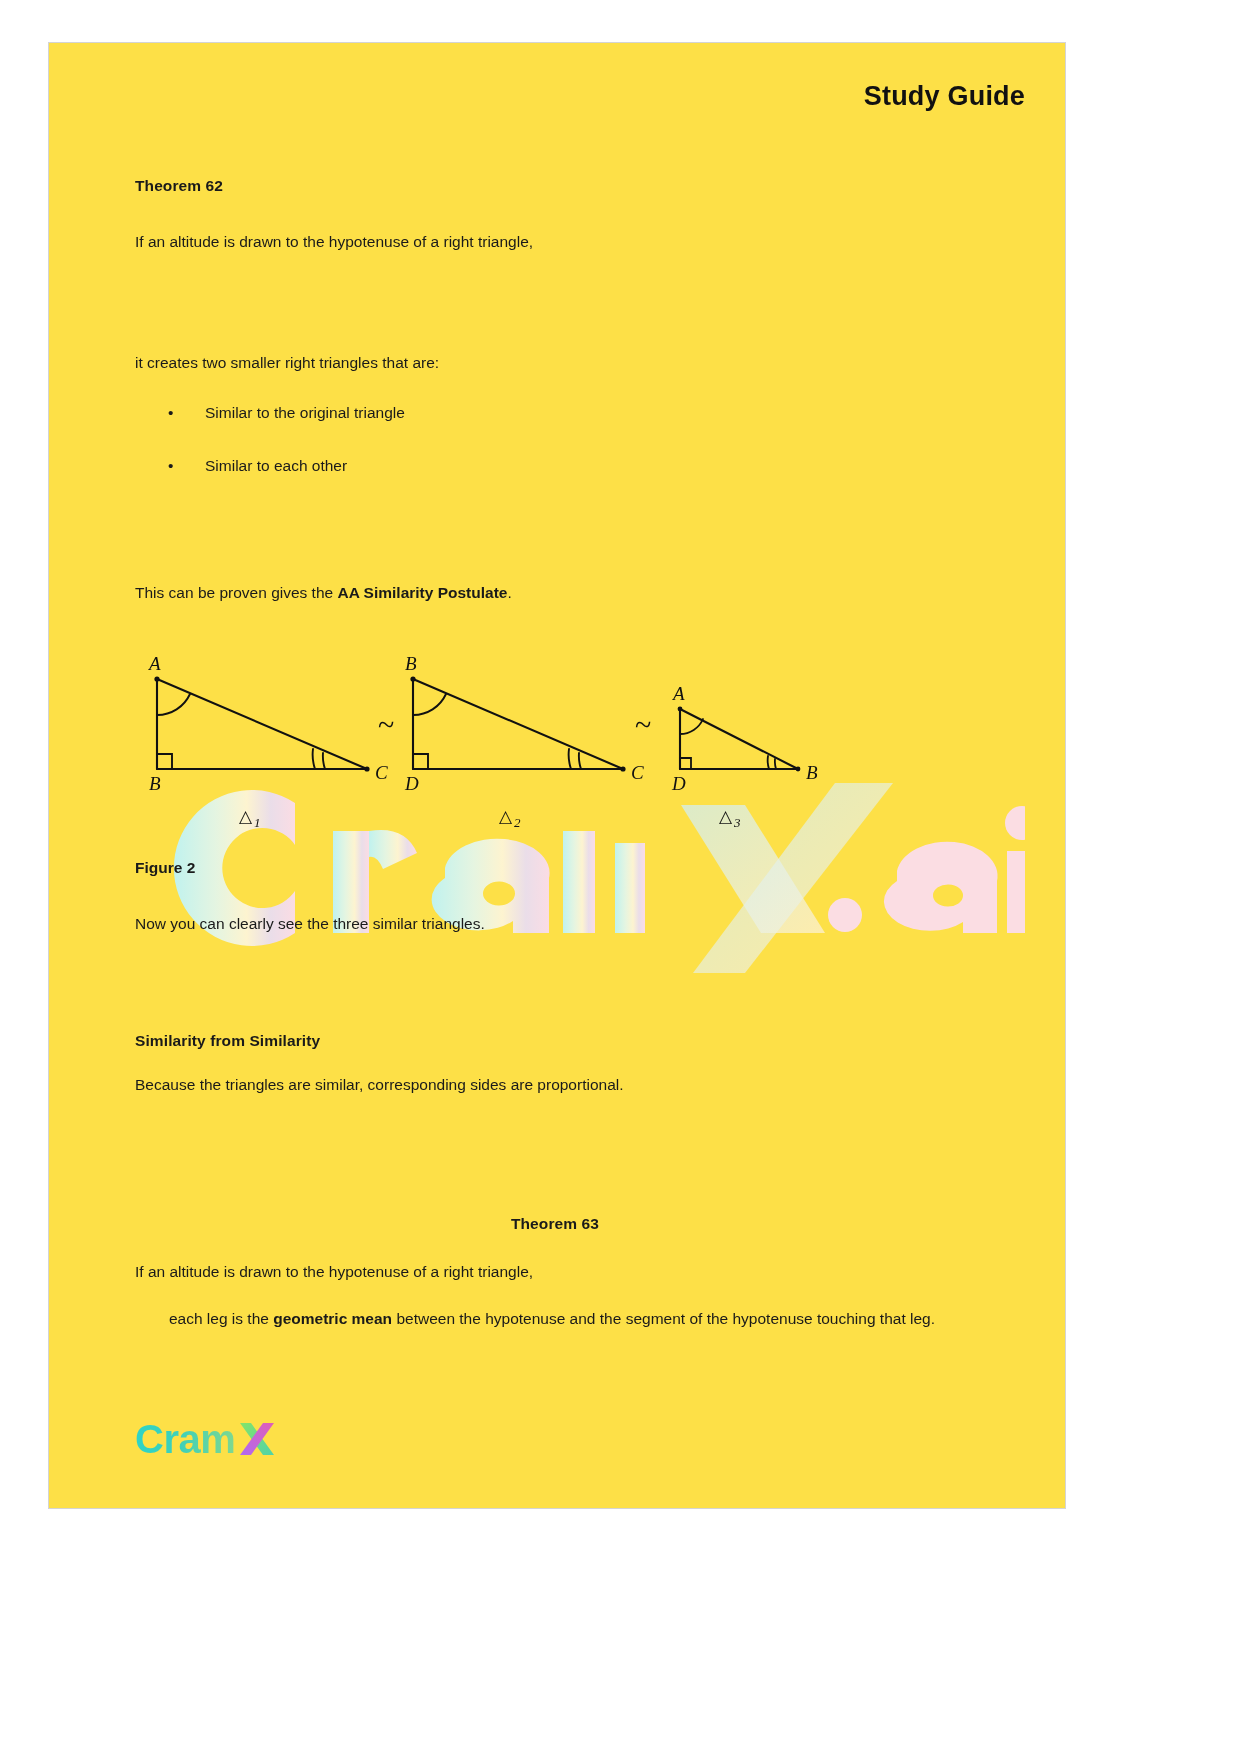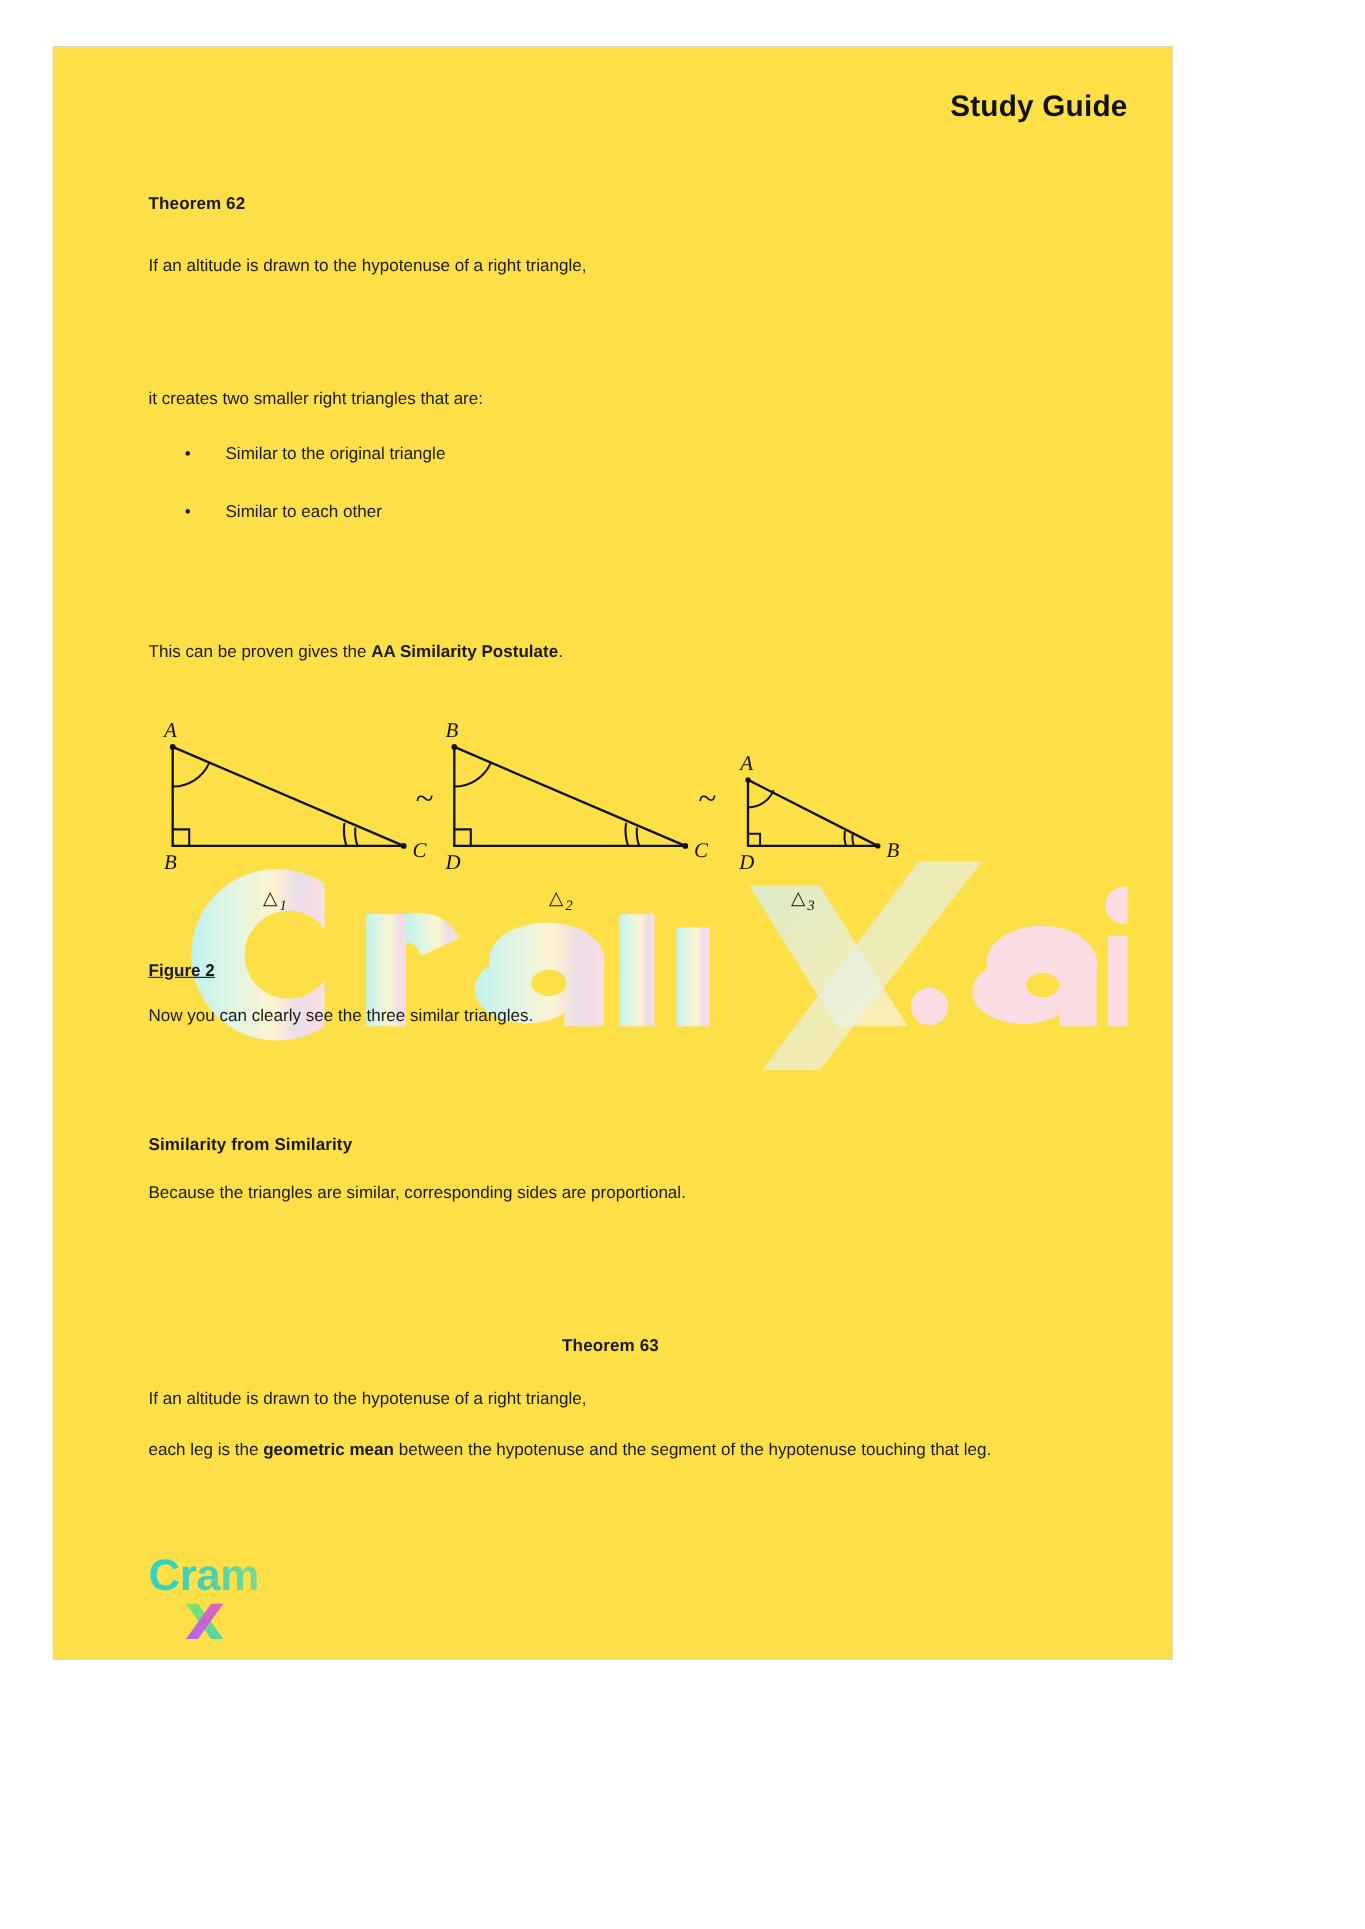--- a/index.html
+++ b/index.html
@@ -114,24 +114,23 @@
     margin-top: 52px;
     width: 840px;
     height: 200px;
   }
   .figure-svg { display: block; }
 
   .figure-caption {
     font-size: 15.5px;
     font-weight: bold;
     color: #1a1a1a;
-    margin-top: 32px;
+    margin-top: 17px;
     position: relative;
     z-index: 5;
-    text-decoration: underline;
   }
 
   
   .watermark {
     position: absolute;
     left: 96px;
     top: 700px;
     width: 880px;
     height: 230px;
     z-index: 0;
@@ -139,21 +138,20 @@
   }
 
   
   .brand {
     position: absolute;
     left: 86px;
     bottom: 42px;
     display: flex;
     align-items: center;
     height: 54px;
-    flex-direction: column;
   }
   .brand-text {
     font-size: 40px;
     font-weight: bold;
     letter-spacing: -0.5px;
     background: linear-gradient(90deg, #2ed4c6 0%, #3fd0b8 45%, #7fd88f 100%);
     -webkit-background-clip: text;
     background-clip: text;
     color: transparent;
     line-height: 1;
@@ -332,21 +330,21 @@
 
 
       <div class="gap-xl"></div>
 
       <div class="h-theorem" style="margin-bottom:26px;text-align:center;">Theorem 63</div>
 
       <p class="para">If an altitude is drawn to the hypotenuse of a right triangle,</p>
 
       <div class="gap-s"></div>
 
-      <p class="para" style="max-width:800px;"><span>each leg is the </span><span class="strong">geometric mean</span><span> between the hypotenuse and the segment of the hypotenuse touching that leg.</span></p>
+      <p class="para" style="max-width:800px;text-align:right;"><span>each leg is the </span><span class="strong">geometric mean</span><span> between the hypotenuse and the segment of the hypotenuse touching that leg.</span></p>
     </div>
 
     <div class="brand">
       <span class="brand-text">Cram</span>
       <span class="brand-x">
         <svg width="42" height="42" viewBox="0 0 42 42" aria-hidden="true">
           <defs>
             <linearGradient id="xg1" x1="0" y1="0" x2="1" y2="1">
               <stop offset="0%" stop-color="#84e36a"></stop>
               <stop offset="100%" stop-color="#4fd3a8"></stop>

